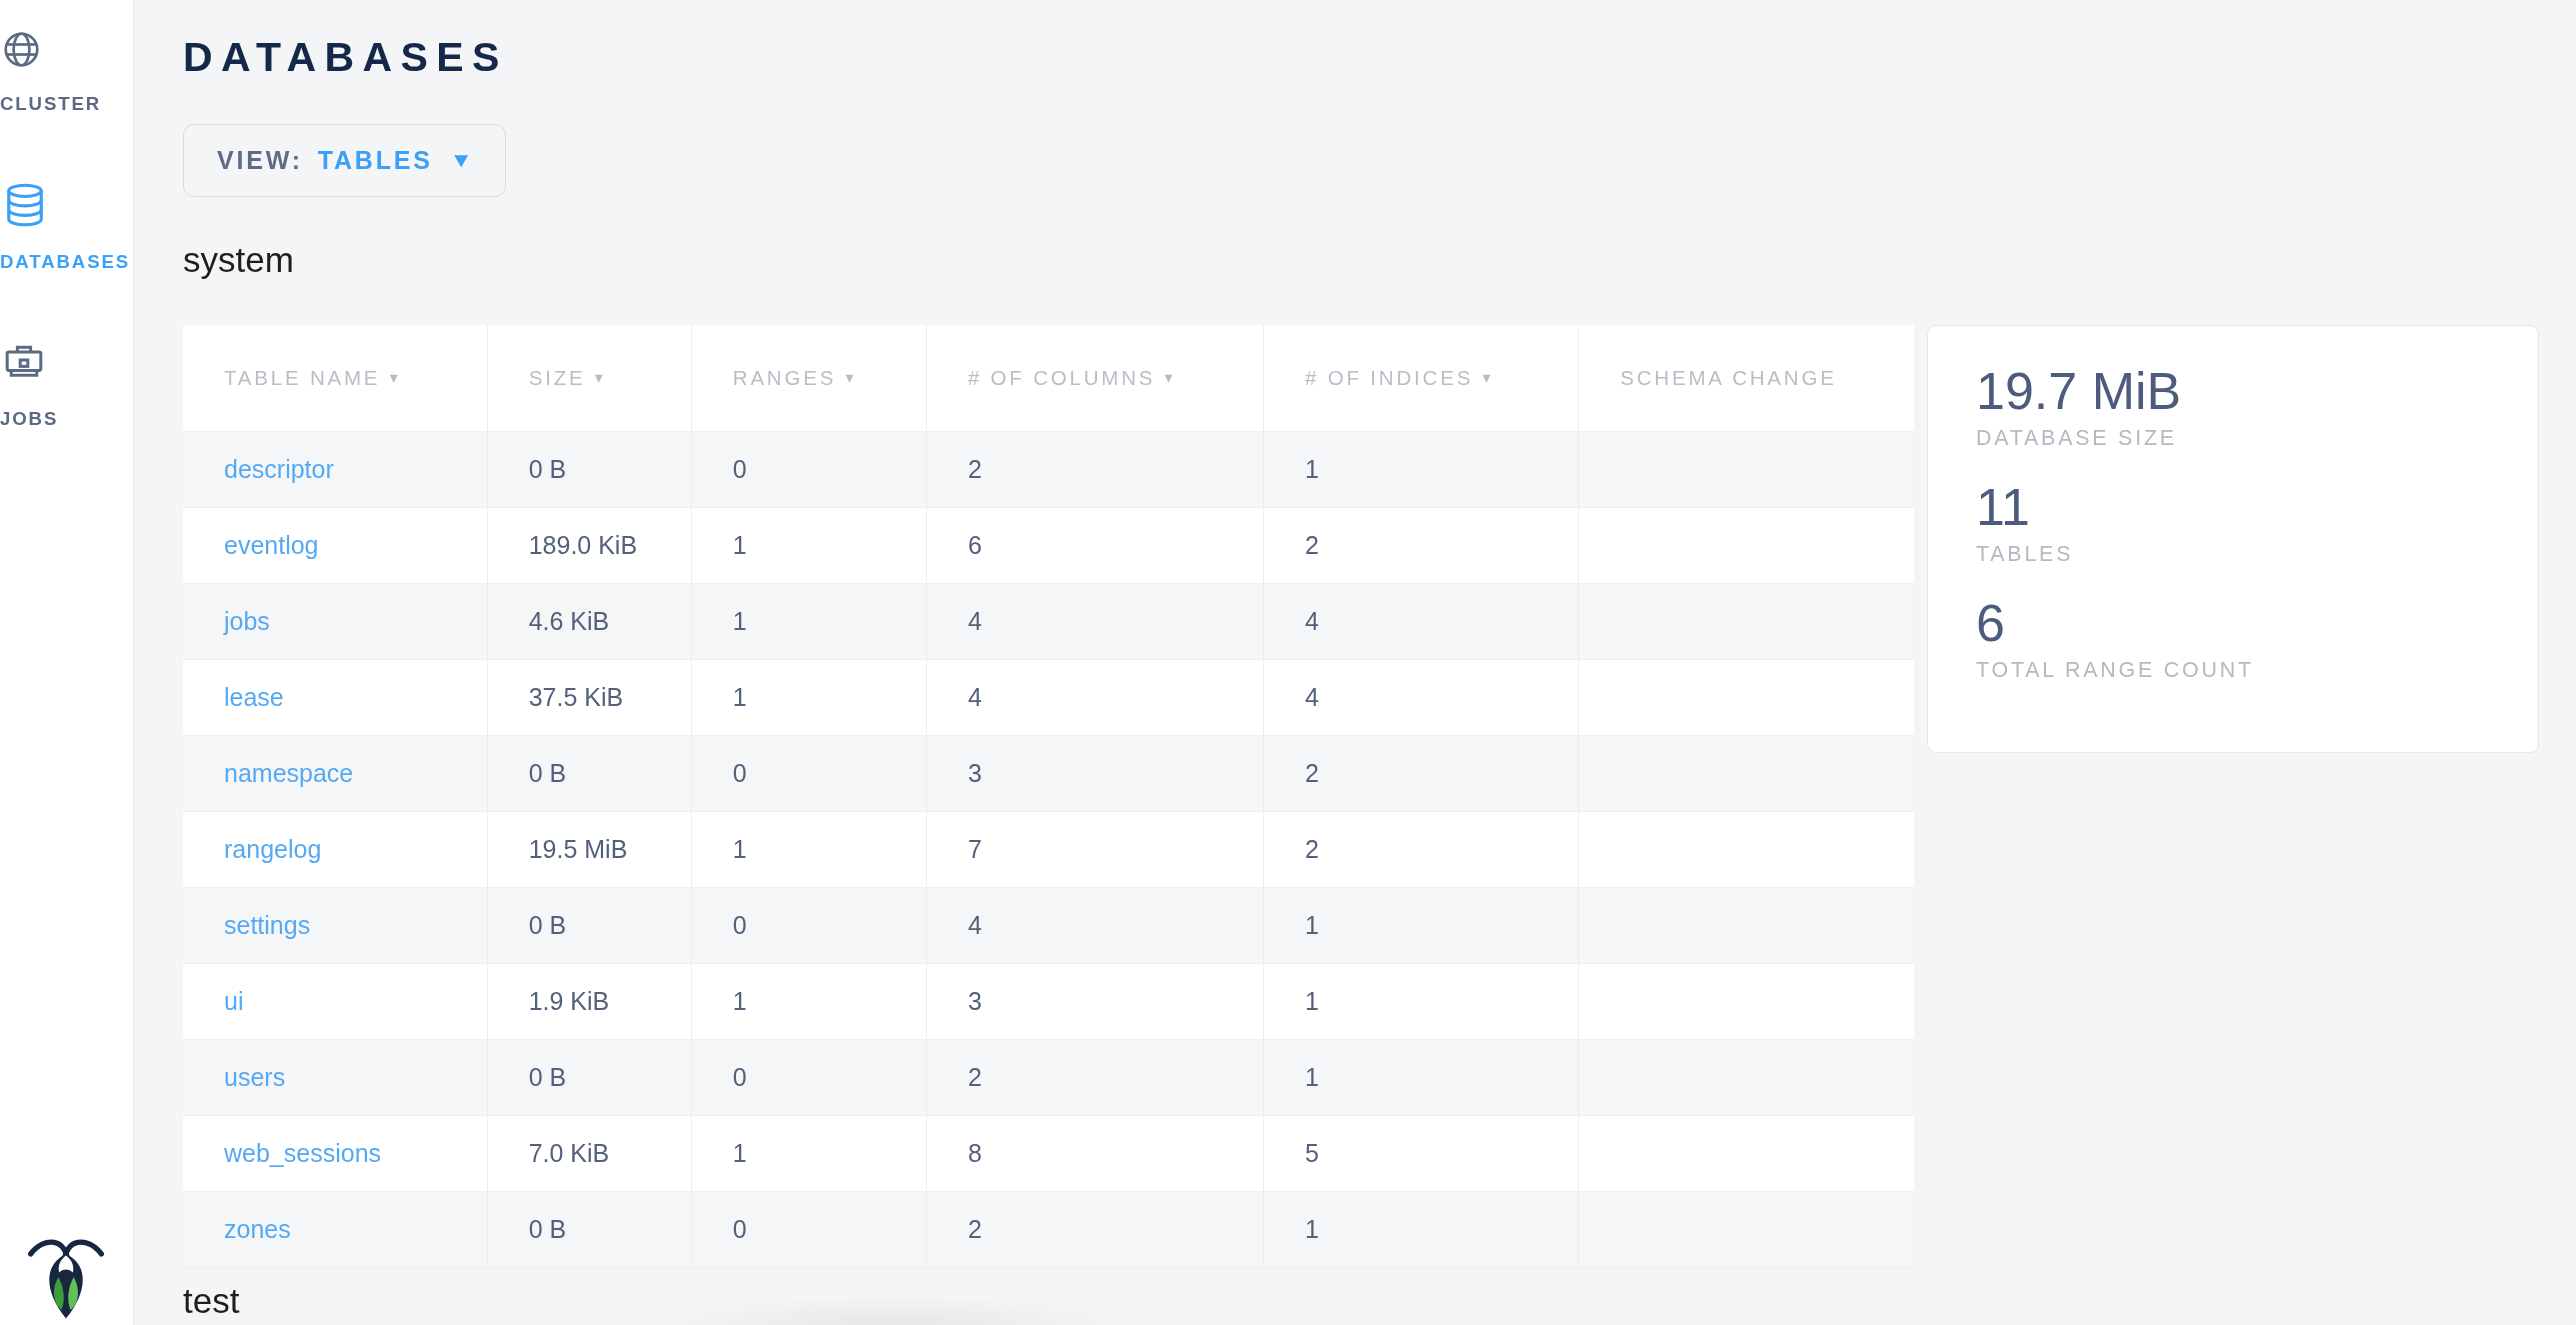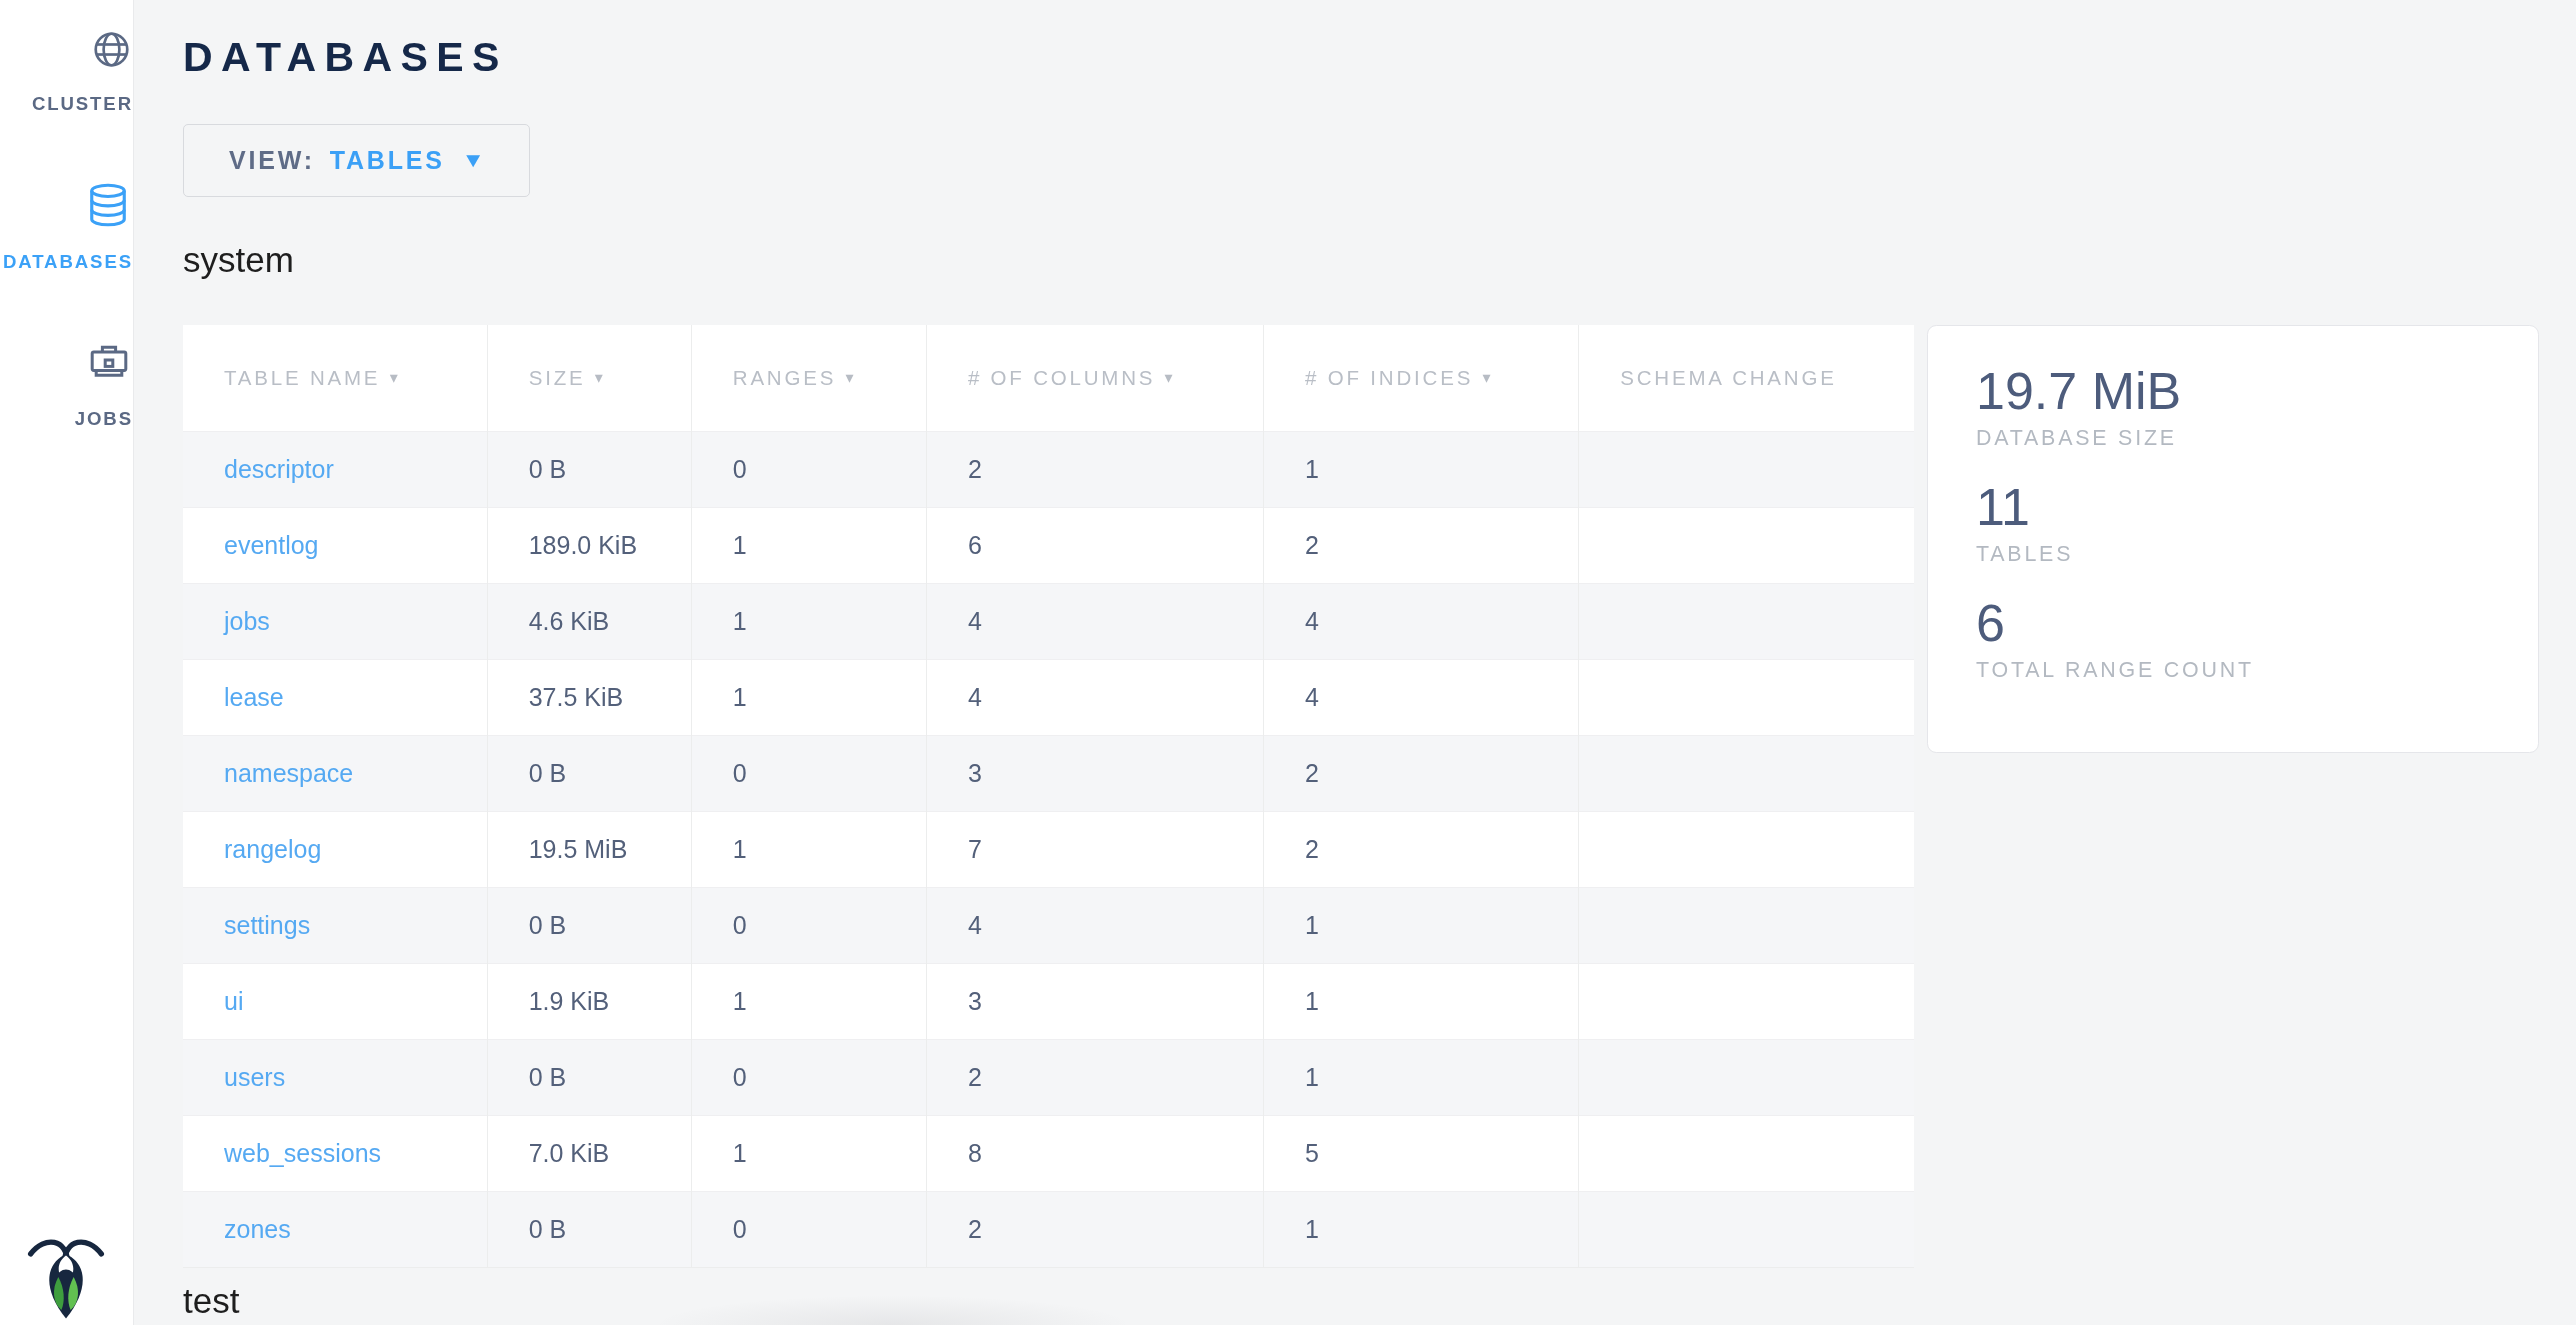--- a/index.html
+++ b/index.html
@@ -11,21 +11,21 @@
   }
 
   
   .sidebar {
     position:absolute; left:0; top:0; bottom:0; width:134px;
     background:#ffffff; border-right:1.9px solid #e9eaec;
     display:flex; flex-direction:column; align-items:center;
     padding-top:28px; z-index:5;
   }
   .side-item {
-    display:flex; flex-direction:column; align-items:flex-end;
+    display:flex; flex-direction:column; align-items:flex-start;
     margin-bottom:65px; cursor:pointer; width:100%;
   }
   .side-item .label {
     margin-top:18.6px; font-size:18.6px; font-weight:bold;
     letter-spacing:1.9px; color:#5b6984;
   }
   .side-item.active .label { color:#3ba1f7; }
   .side-logo { position:absolute; bottom:1.9px; left:24px; }
 
   
@@ -33,22 +33,22 @@
     position:absolute; left:136px; top:0; right:0; bottom:0;
     padding:34px 0 0 47px;
   }
   .page-title {
     font-size:41px; font-weight:bold; letter-spacing:8.4px;
     color:#152849;
   }
   .view-btn {
     margin-top:43px;
     display:inline-flex; align-items:center;
-    height:73px; padding:0 45px;
-    border:1.9px solid #d8dade; border-radius:5px;
+    height:73px; padding:0 33px;
+    border:1.9px solid #d8dade; border-radius:11px;
     background:transparent; cursor:pointer;
   }
   .view-btn .view-label {
     font-size:25px; font-weight:bold; letter-spacing:2.8px; color:#5f6c87;
   }
   .view-btn .view-value {
     font-size:25px; font-weight:bold; letter-spacing:2.8px; color:#3ba0f6;
     margin-left:15px;
   }
   .view-btn .dd-caret {

